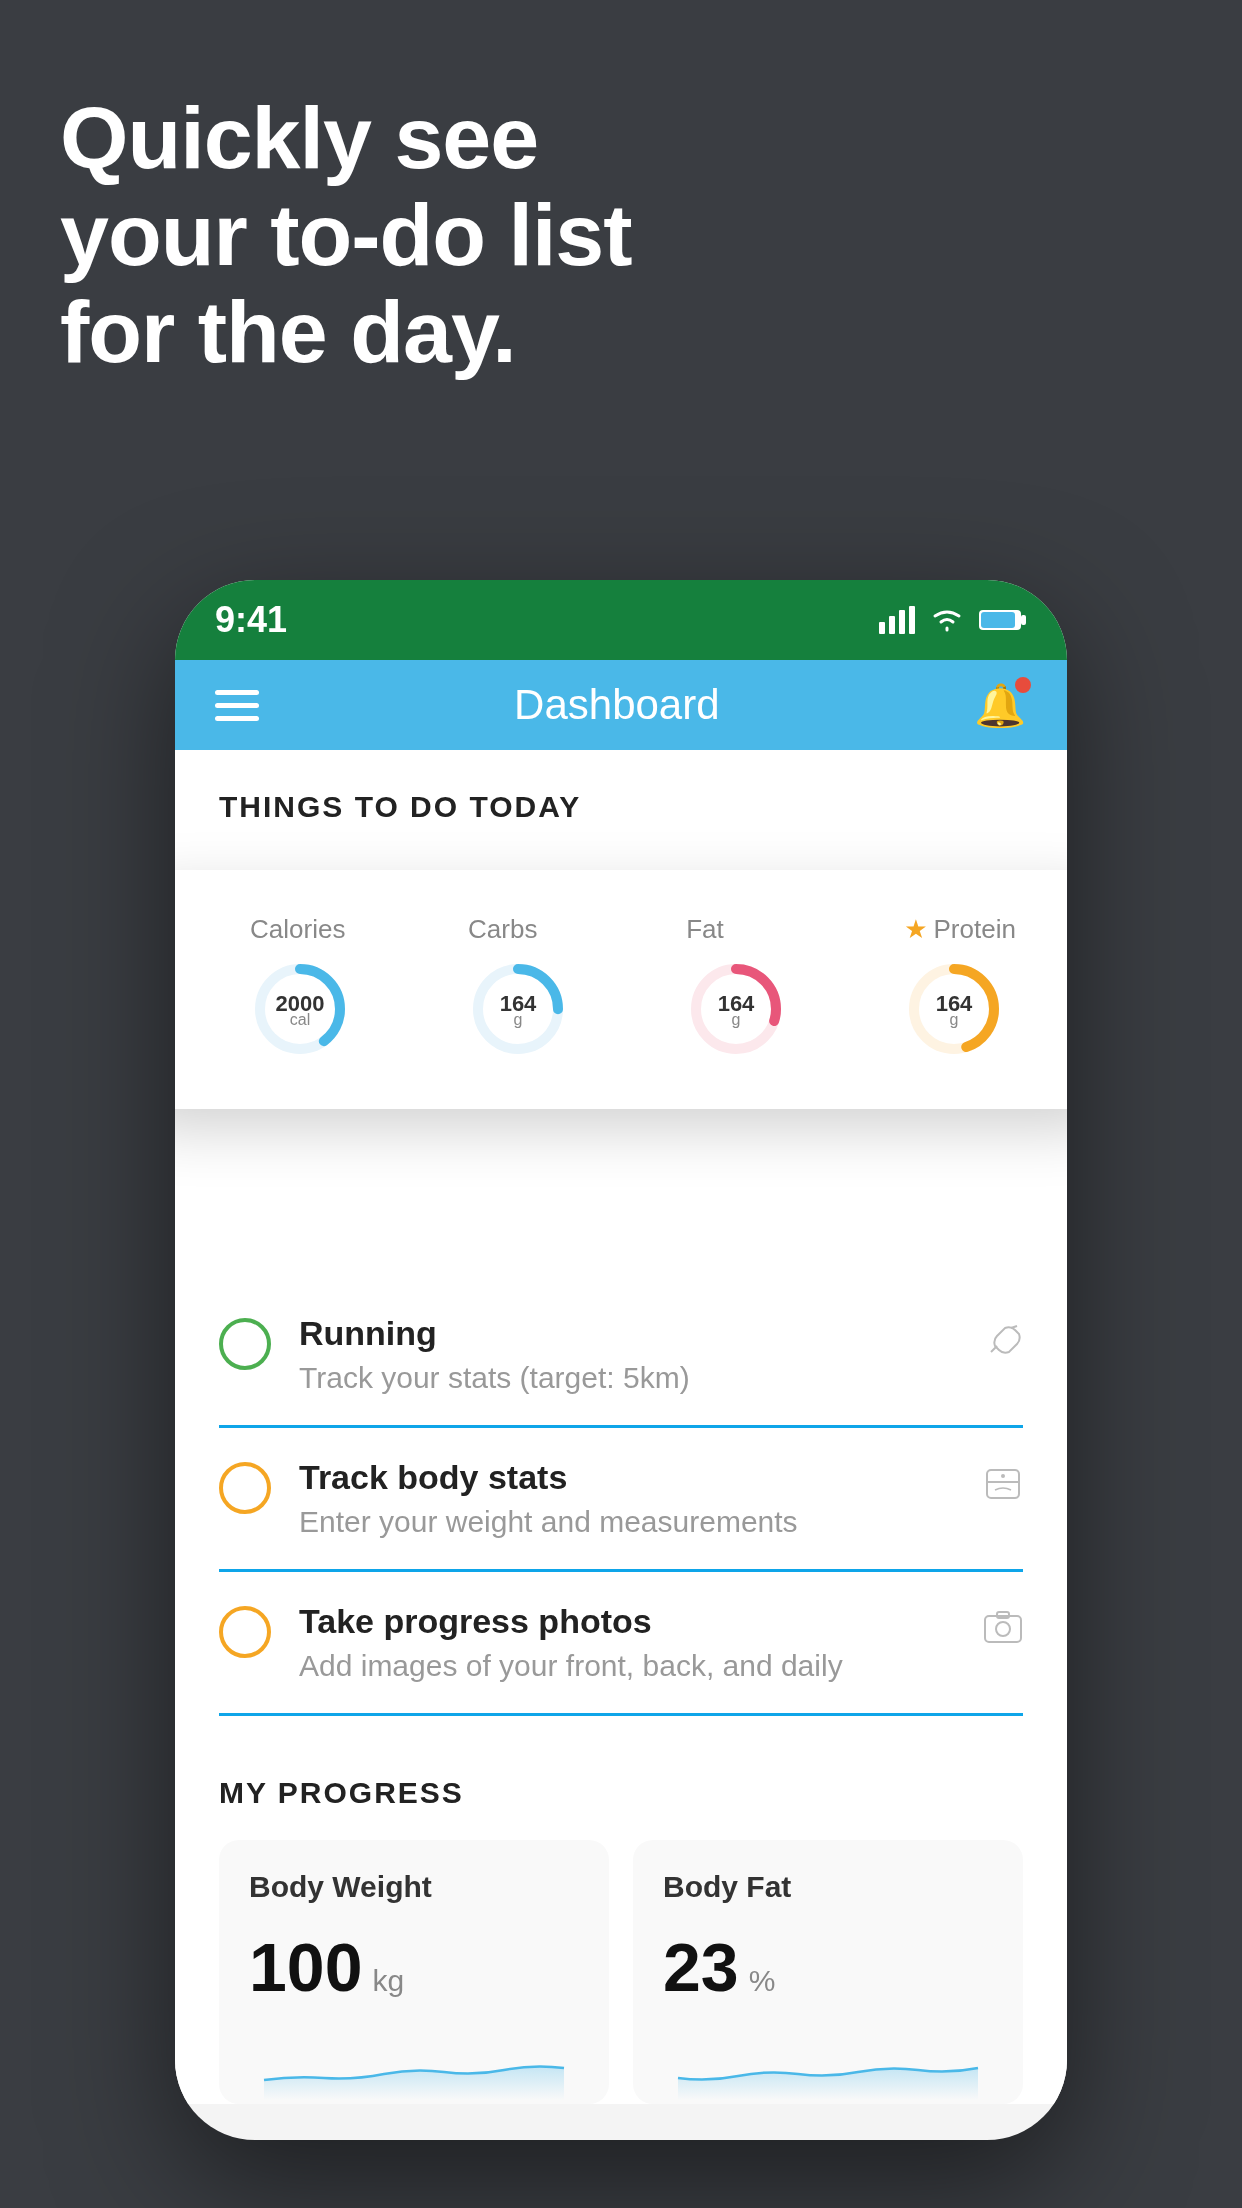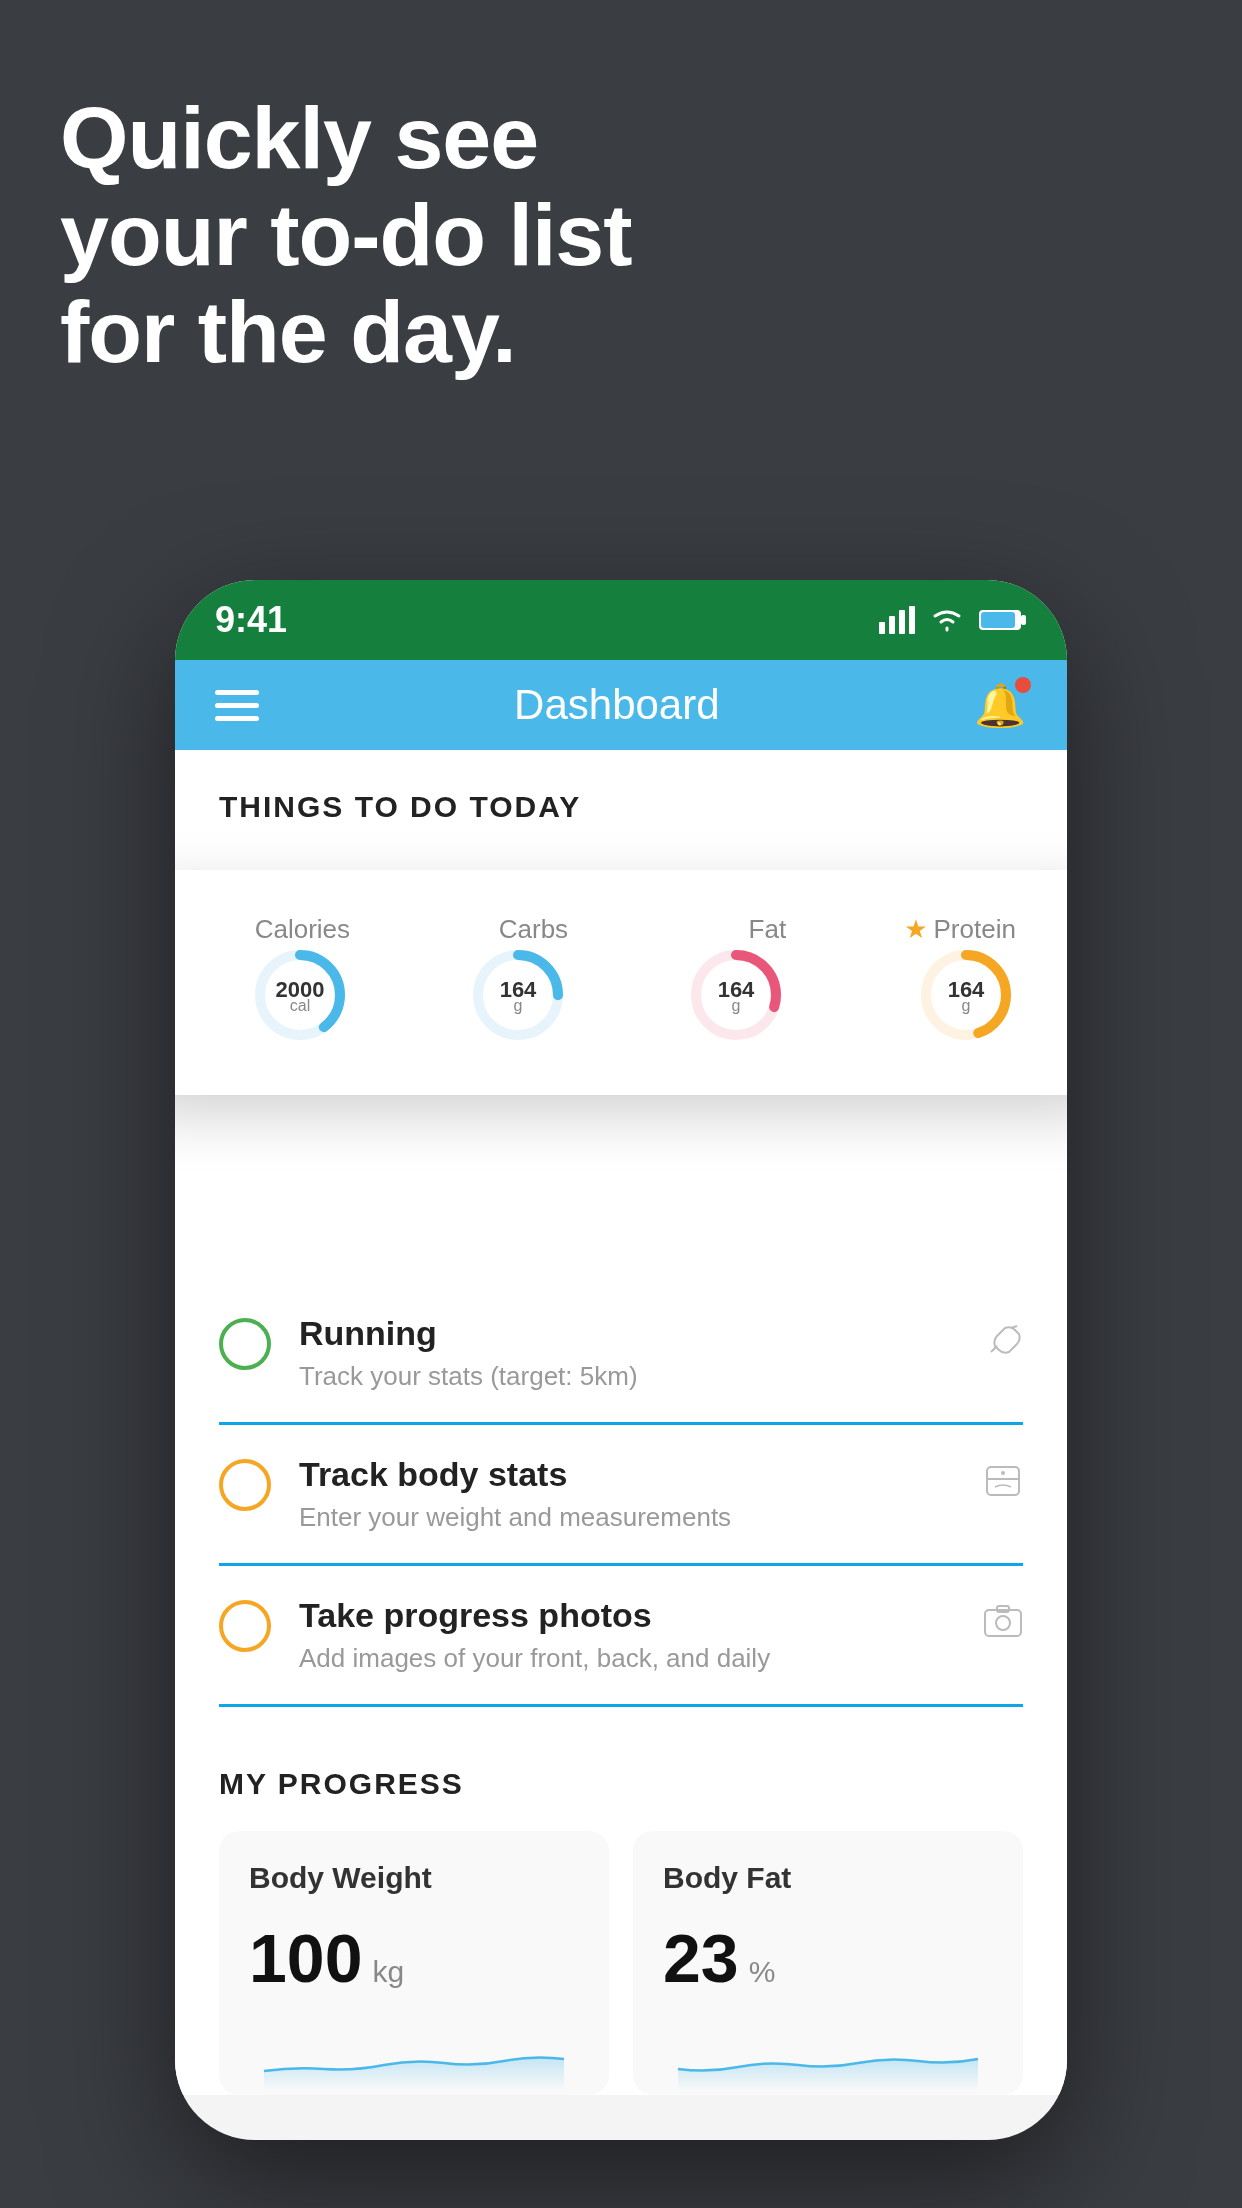--- a/index.html
+++ b/index.html
@@ -149,21 +149,22 @@
       color: #222;
     }
     .macros-row {
       display: flex;
       justify-content: space-around;
       align-items: flex-start;
     }
     .macro-item {
       display: flex;
       flex-direction: column;
-      align-items: flex-end;
+      align-items: flex-start;
+      gap: 14px;
       margin-left: 24px;
     }
     .macro-label {
       font-size: 26px;
       color: #888;
     }
     .macro-label.starred {
       display: flex;
       align-items: center;
       gap: 6px;
@@ -216,21 +217,21 @@
     .todo-circle.green { border-color: #4caf50; }
     .todo-circle.yellow { border-color: #f5a623; }
     .todo-text-col { flex: 1; }
     .todo-title {
       font-size: 34px;
       font-weight: 600;
       color: #222;
       margin-bottom: 8px;
     }
     .todo-sub {
-      font-size: 26px;
+      font-size: 30px;
       color: #999;
     }
     .todo-icon {
       color: #bbb;
       font-size: 36px;
       margin-top: 8px;
     }
 
     
     .progress-section {

